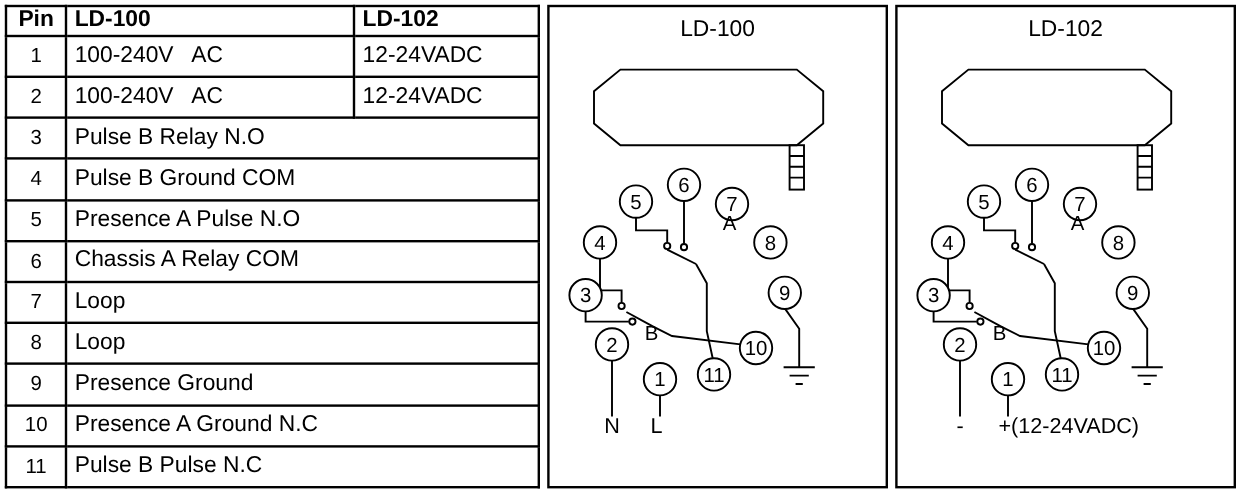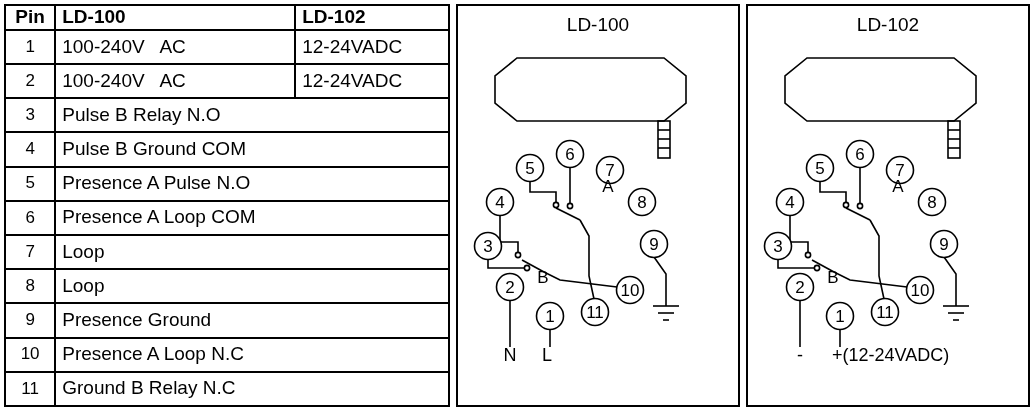--- a/index.html
+++ b/index.html
@@ -86,41 +86,41 @@
         <tr>
           <td class="cell-pin">4</td>
           <td colspan="2">Pulse B Ground COM</td>
         </tr>
         <tr>
           <td class="cell-pin">5</td>
           <td colspan="2">Presence A Pulse N.O</td>
         </tr>
         <tr>
           <td class="cell-pin">6</td>
-          <td colspan="2">Presence A Loop COM</td>
+          <td colspan="2">Chassis A Relay COM</td>
         </tr>
         <tr>
           <td class="cell-pin">7</td>
           <td colspan="2">Loop</td>
         </tr>
         <tr>
           <td class="cell-pin">8</td>
           <td colspan="2">Loop</td>
         </tr>
         <tr>
           <td class="cell-pin">9</td>
           <td colspan="2">Presence Ground</td>
         </tr>
         <tr>
           <td class="cell-pin">10</td>
-          <td colspan="2">Presence A Loop N.C</td>
+          <td colspan="2">Presence A Ground N.C</td>
         </tr>
         <tr>
           <td class="cell-pin">11</td>
-          <td colspan="2">Ground B Relay N.C</td>
+          <td colspan="2">Pulse B Pulse N.C</td>
         </tr>
       </tbody>
   </table>
 
   <div class="panel">
     <div class="panel-title">LD-100</div>
     <svg class="diagram-svg" viewBox="0 0 280 399">
         <polygon points="59,52 206,52 228,70 228,97 206,115 59,115 37,97 37,70" stroke="#000" stroke-width="1.6" fill="none"></polygon>
         <rect x="200" y="115" width="12" height="37" stroke="#000" stroke-width="1.6" fill="none"></rect>
         <line x1="200" y1="124" x2="212" y2="124" stroke="#000" stroke-width="1.6" fill="none"></line>

